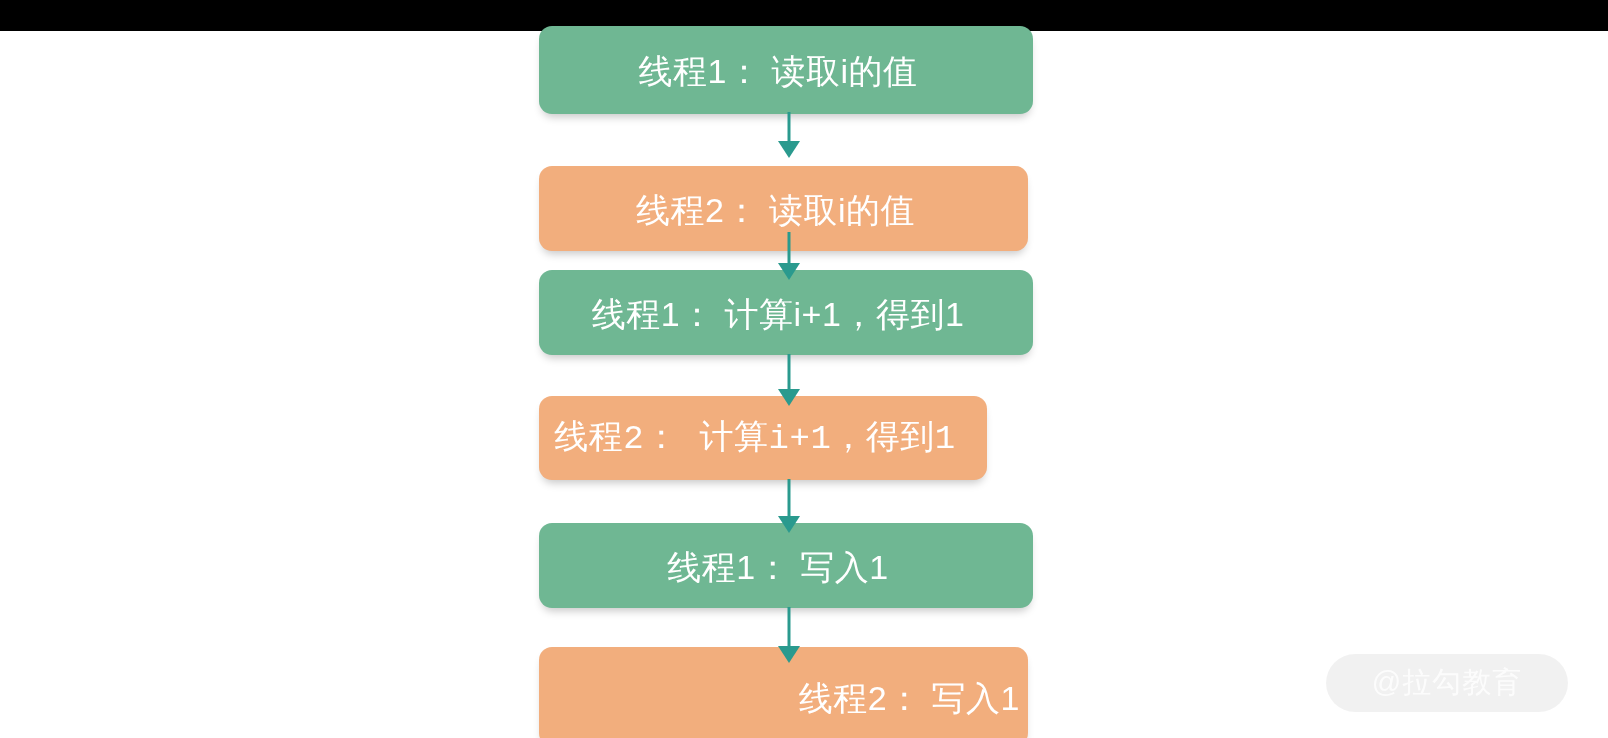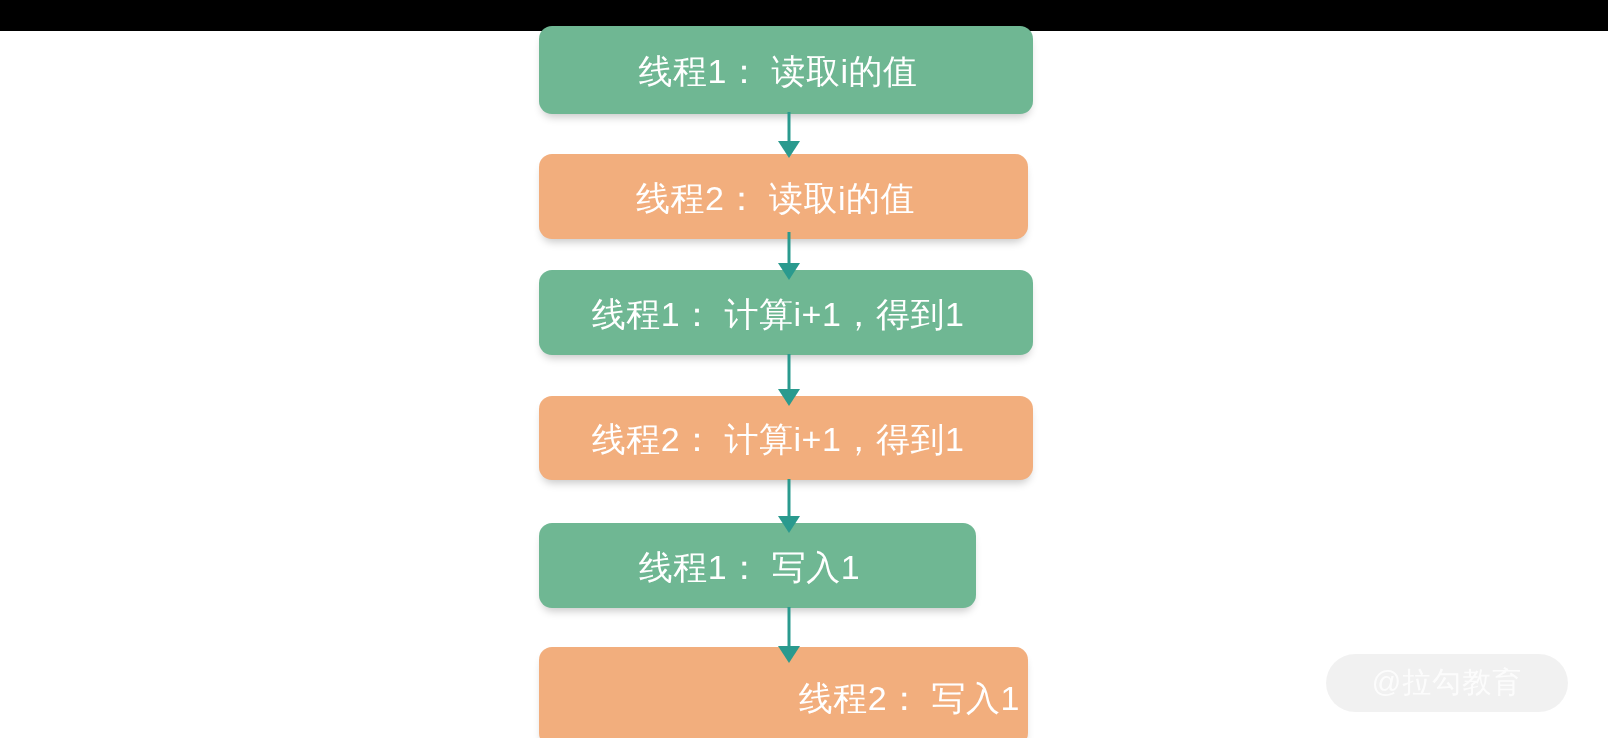--- a/index.html
+++ b/index.html
@@ -92,30 +92,30 @@
 
   <div class="canvas"></div>
 
   <div class="letterbox top"></div>
   <div class="letterbox bottom"></div>
 
   <div class="flow" id="flow-layer">
       <div class="node" style="left: 539px; top: 2px; width: 494px; height: 88px; background: rgb(111, 183, 147); color: rgb(255, 255, 255);">
         <span class="node-label">线程1： 读取i的值</span>
       </div>
-      <div class="node" style="left: 539px; top: 130px; width: 489px; height: 85px; background: rgb(242, 174, 125); color: rgb(255, 255, 255);">
+      <div class="node" style="left: 539px; top: 142px; width: 489px; height: 85px; background: rgb(242, 174, 125); color: rgb(255, 255, 255);">
         <span class="node-label">线程2： 读取i的值</span>
       </div>
       <div class="node" style="left: 539px; top: 246px; width: 494px; height: 85px; background: rgb(111, 183, 147); color: rgb(255, 255, 255); text-align: center;">
         <span class="node-label">线程1： 计算i+1，得到1</span>
       </div>
-      <div class="node" style="left: 539px; top: 372px; width: 494px; height: 84px; background: rgb(242, 174, 125); color: rgb(255, 255, 255);">
+      <div class="node" style="left: 539px; top: 372px; width: 448px; height: 84px; background: rgb(242, 174, 125); color: rgb(255, 255, 255); font-family: Liberation Mono, monospace;">
         <span class="node-label">线程2： 计算i+1，得到1</span>
       </div>
-      <div class="node" style="left: 539px; top: 499px; width: 437px; height: 85px; background: rgb(111, 183, 147); color: rgb(255, 255, 255);">
+      <div class="node" style="left: 539px; top: 499px; width: 494px; height: 85px; background: rgb(111, 183, 147); color: rgb(255, 255, 255);">
         <span class="node-label">线程1： 写入1</span>
       </div>
       <div class="node" style="left: 539px; top: 623px; width: 489px; height: 99px; background: rgb(242, 174, 125); color: rgb(255, 255, 255); justify-content: flex-end;">
         <span class="node-label">线程2： 写入1</span>
       </div>
       <div class="connector" style="left: 774px; top: 88px; height: 46px;">
         <svg viewBox="0 0 30 46" xmlns="http://www.w3.org/2000/svg">
           <line x1="15" y1="0" x2="15" y2="29" stroke="#2A9A8E" stroke-width="3"></line>
           <polygon points="4,29 26,29 15,46" fill="#2A9A8E"></polygon>
         </svg>

